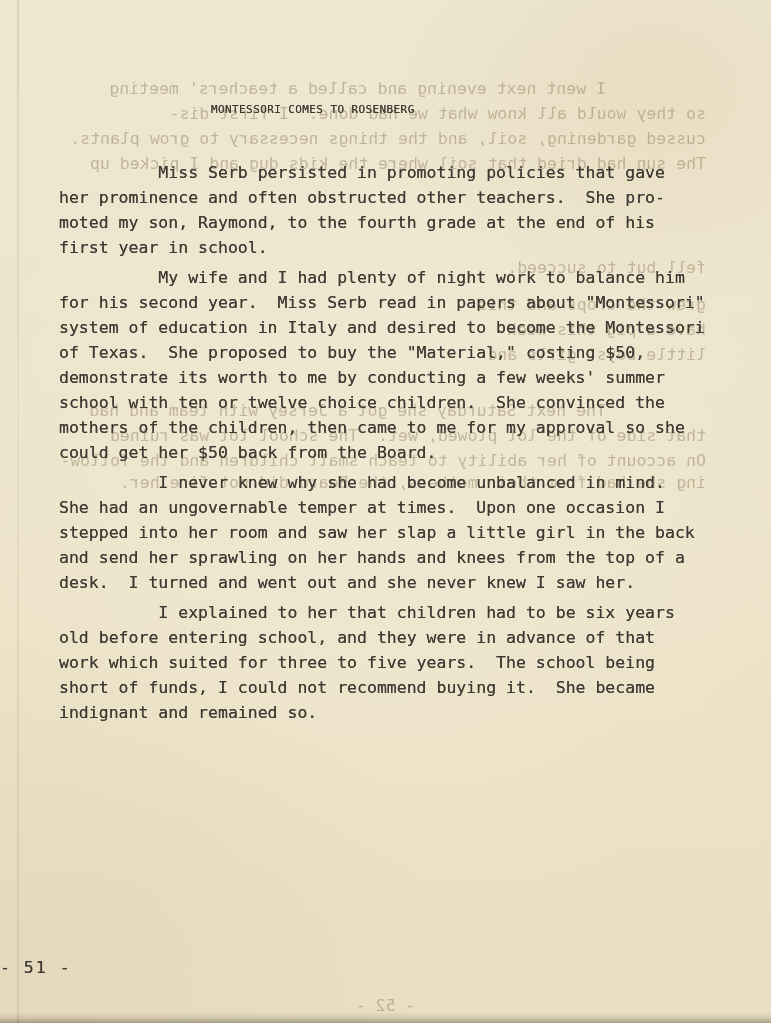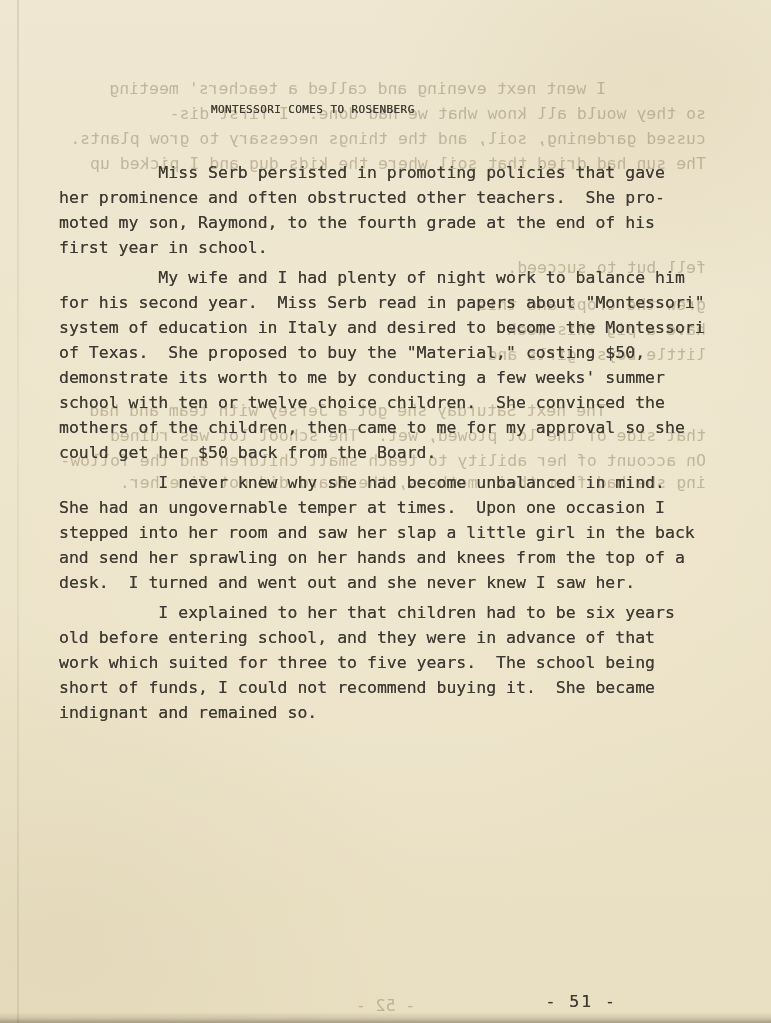--- a/index.html
+++ b/index.html
@@ -53,22 +53,22 @@
   .content {
     position:absolute; left:59px; top:160px; width:668px;
     font-size:16.5px; line-height:25px;
   }
   .content p {
     margin:0 0 5px 0;
     white-space:pre-wrap;
     text-shadow:0 0 0.6px rgba(62,58,51,0.8);
   }
   .page-number {
-    position:absolute; left:0; top:989px; width:617px;
-    text-align:right; font-size:16.5px; line-height:25px;
+    position:absolute; left:0; top:955px; width:617px;
+    text-align:left; font-size:16.5px; line-height:25px;
     text-shadow:0 0 0.6px rgba(62,58,51,0.8);
     letter-spacing:2px;
   }
 </style>
 </head>
 <body>
 
 <div class="page">
 
   <div class="ghost-layer">

